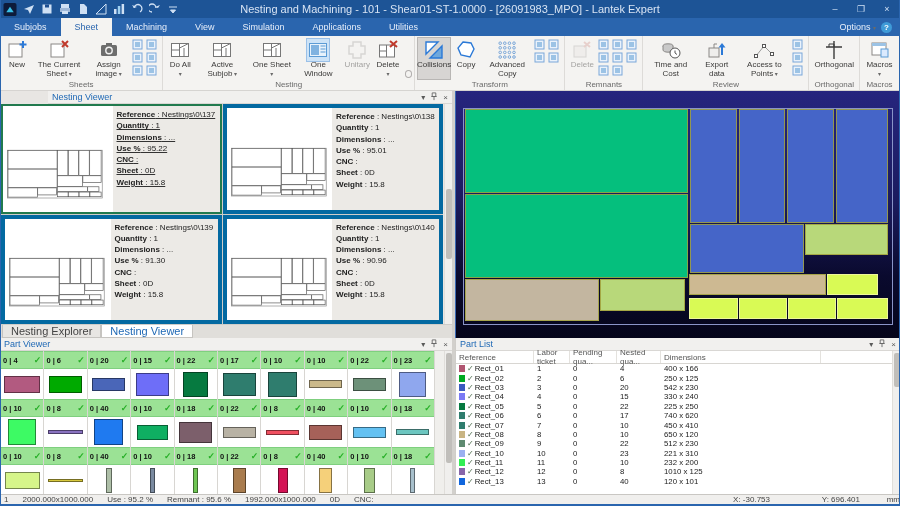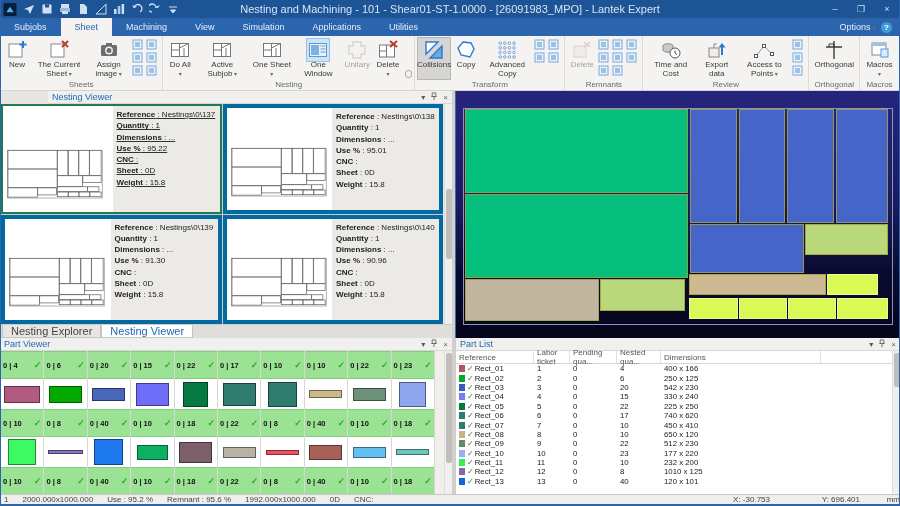--- a/index.html
+++ b/index.html
@@ -59,21 +59,21 @@
   .ncell .info b { font-weight:bold; }
   .nv-tabs { position:absolute; left:0; bottom:0; height:14px; right:0; display:flex; align-items:stretch; background:#e0deda; border-top:1px solid #cfcdc9; padding-left:2px; }
   .nv-tab { padding:0 8px; display:flex; align-items:center; font-size:11px; color:#444; border:1px solid #c6c4c0; border-top:none; background:#e8e6e3;text-align:right; }
   .nv-tab.active { background:#fff; color:#1e68b5; }
 
   
   .pv-panel { position:absolute; left:0; top:338px; width:452px; height:156px; background:#f0efec; }
   .pv-rows { position:absolute; left:1px; top:13px; right:9px; }
   .pv-row { display:flex; }
   .pv-cell { width:43.4px; flex:0 0 43.4px; border-right:1px solid #d8d6d2; background:#fff; }
-  .pv-head { height:28px; background:#9be295; border-top:1px solid #7fcf7f; border-bottom:1px solid #7fcf7f; display:flex; align-items:center; padding:0 2px; }
+  .pv-head { height:18px; background:#9be295; border-top:1px solid #7fcf7f; border-bottom:1px solid #7fcf7f; display:flex; align-items:center; padding:0 2px; }
   .pv-head .num { font-size:7.5px; font-weight:bold; color:#111; }
   .pv-head .chk { margin-left:auto; color:#27ae27; font-size:9px; font-weight:bold; line-height:8px; }
   .pv-thumb { height:30px; display:flex; align-items:center; justify-content:center; }
   .pv-thumb div { border:1px solid rgba(0,0,0,.45); }
 
   
   .canvas { position:absolute; left:455px; top:91px; width:445px; height:247px; background:linear-gradient(#26257e 0%, #1b1b5e 45%, #0a0a2e 75%, #05051a 100%); overflow:hidden; border-left:1px solid #3a6ab5; }
   .sheet { position:absolute; border:1px solid #8a94c8; }
   .part { position:absolute; border:1px solid rgba(160,160,60,.85); }
 
@@ -1056,21 +1056,21 @@
       </div>
       <div class="pl-row">
         <div class="refcell" style="width: 78px;">
           <span class="swatch" style="background: rgb(155, 176, 240);"></span>
           <span class="plchk">✓</span>
           <span>Rect_10</span>
         </div>
         <div style="width: 36px;">10</div>
         <div style="width: 47px;">0</div>
         <div style="width: 44px;">23</div>
-        <div style="width: 160px;">177 x 220</div>
+        <div style="width: 160px;">221 x 310</div>
       </div>
       <div class="pl-row">
         <div class="refcell" style="width: 78px;">
           <span class="swatch" style="background: rgb(51, 238, 85);"></span>
           <span class="plchk">✓</span>
           <span>Rect_11</span>
         </div>
         <div style="width: 36px;">11</div>
         <div style="width: 47px;">0</div>
         <div style="width: 44px;">10</div>

